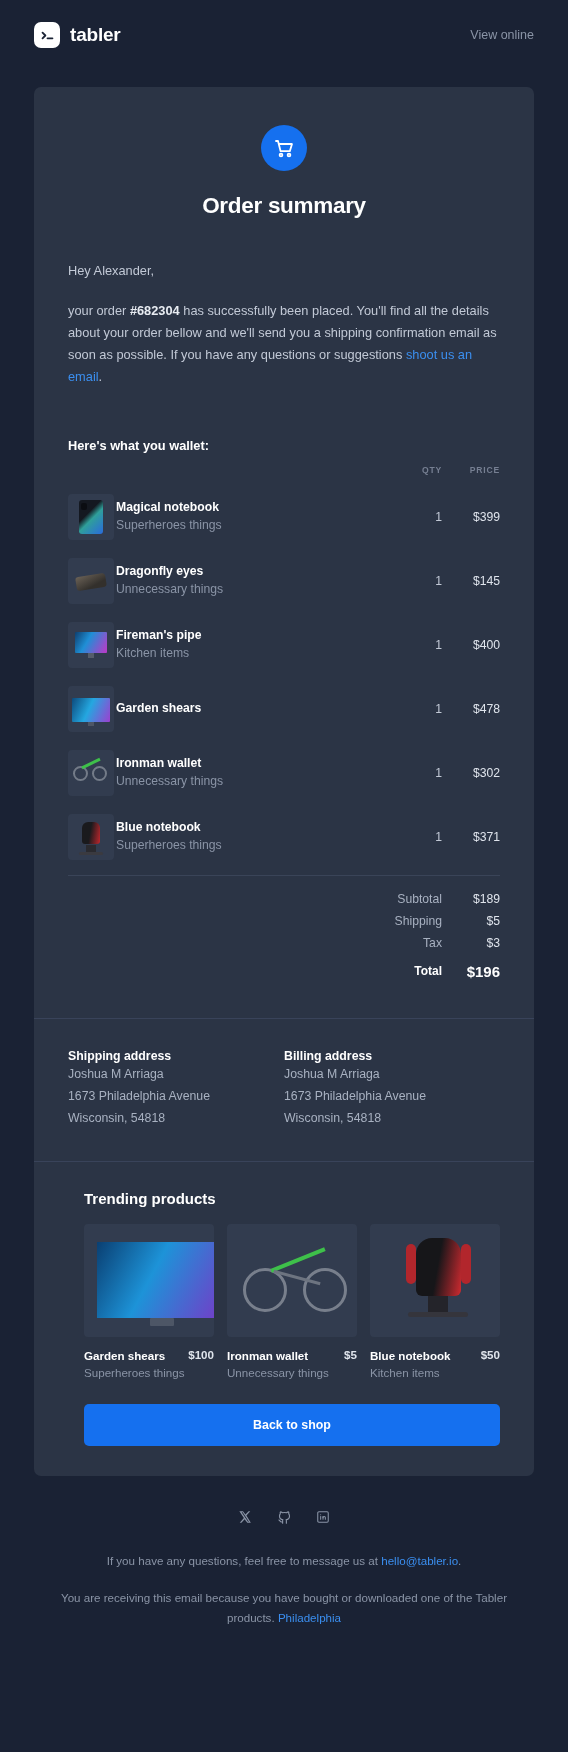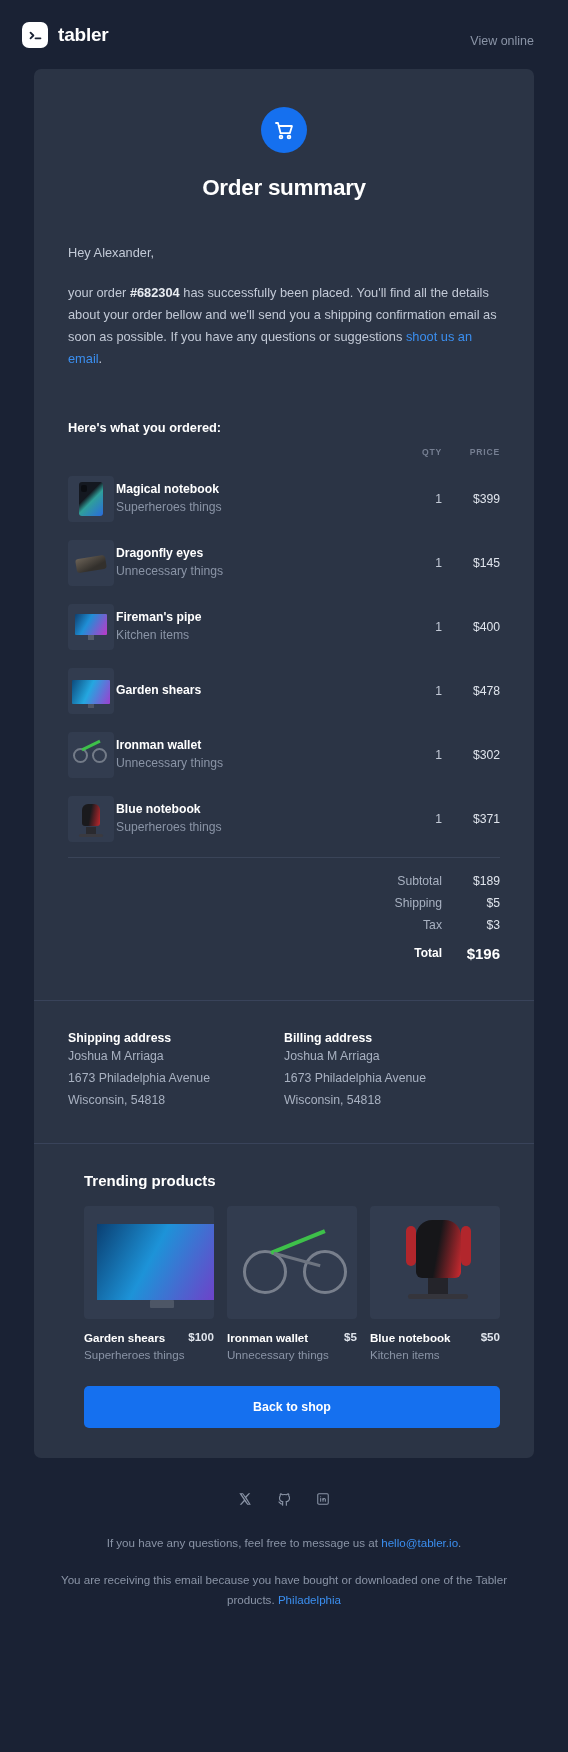--- a/index.html
+++ b/index.html
@@ -6,39 +6,39 @@
   html, body {
     width: 568px;
     background: #1a2234;
     font-family: "Liberation Sans", sans-serif;
     -webkit-font-smoothing: antialiased;
   }
   .page { width: 568px; min-height: 1752px; background: #1a2234; position: relative; }
 
   
   .header {
-    display: flex; align-items: flex-end; justify-content: space-between;
-    padding: 22px 34px 0 22px;
+    display: flex; align-items: center; justify-content: space-between;
+    padding: 22px 34px 0 34px;
   }
   .brand { display: flex; align-items: center; gap: 10px; }
   .brand-mark {
     width: 26px; height: 26px; border-radius: 7px; background: #ffffff;
     display: flex; align-items: center; justify-content: center;
   }
   .brand-mark svg { display:block; }
   .brand-name {
     color: #ffffff; font-size: 19px; font-weight: 700; letter-spacing: -0.2px;
   }
   .view-online {
     color: #8a94a6; font-size: 12.5px; text-decoration: none;
   }
 
   
   .card {
-    margin: 21px 34px 0 34px;
+    margin: 39px 34px 0 34px;
     background: #2b3445;
     border-radius: 7px;
     overflow: hidden;
   }
   .card-section { padding: 0 34px; }
 
   .hero { padding: 38px 34px 0 34px; text-align: center; }
   .cart-badge {
     width: 46px; height: 46px; border-radius: 50%;
     background: #1570ef; display: inline-flex;
@@ -204,21 +204,21 @@
           <path d="M4 5h2l2.6 10.2h9.2L20 8H7"></path>
         </svg>
       </span>
       <div class="title">Order summary</div>
     </div>
 
     <div class="card-section">
       <div class="greeting">Hey Alexander,</div>
       <div class="intro"><span>your order </span><b>#682304</b><span> has successfully been placed. You'll find all the details about your order bellow and we'll send you a shipping confirmation email as soon as possible. If you have any questions or suggestions </span><a class="link" href="#">shoot us an email</a><span>.</span></div>
 
-      <div class="ordered-label">Here's what you ordered:</div>
+      <div class="ordered-label">Here's what you wallet:</div>
 
       <table class="items">
         <thead>
           <tr>
             <th class="h-thumb"></th>
             <th class="h-name"></th>
             <th class="h-qty">QTY</th>
             <th class="h-price">PRICE</th>
           </tr>
         </thead>

